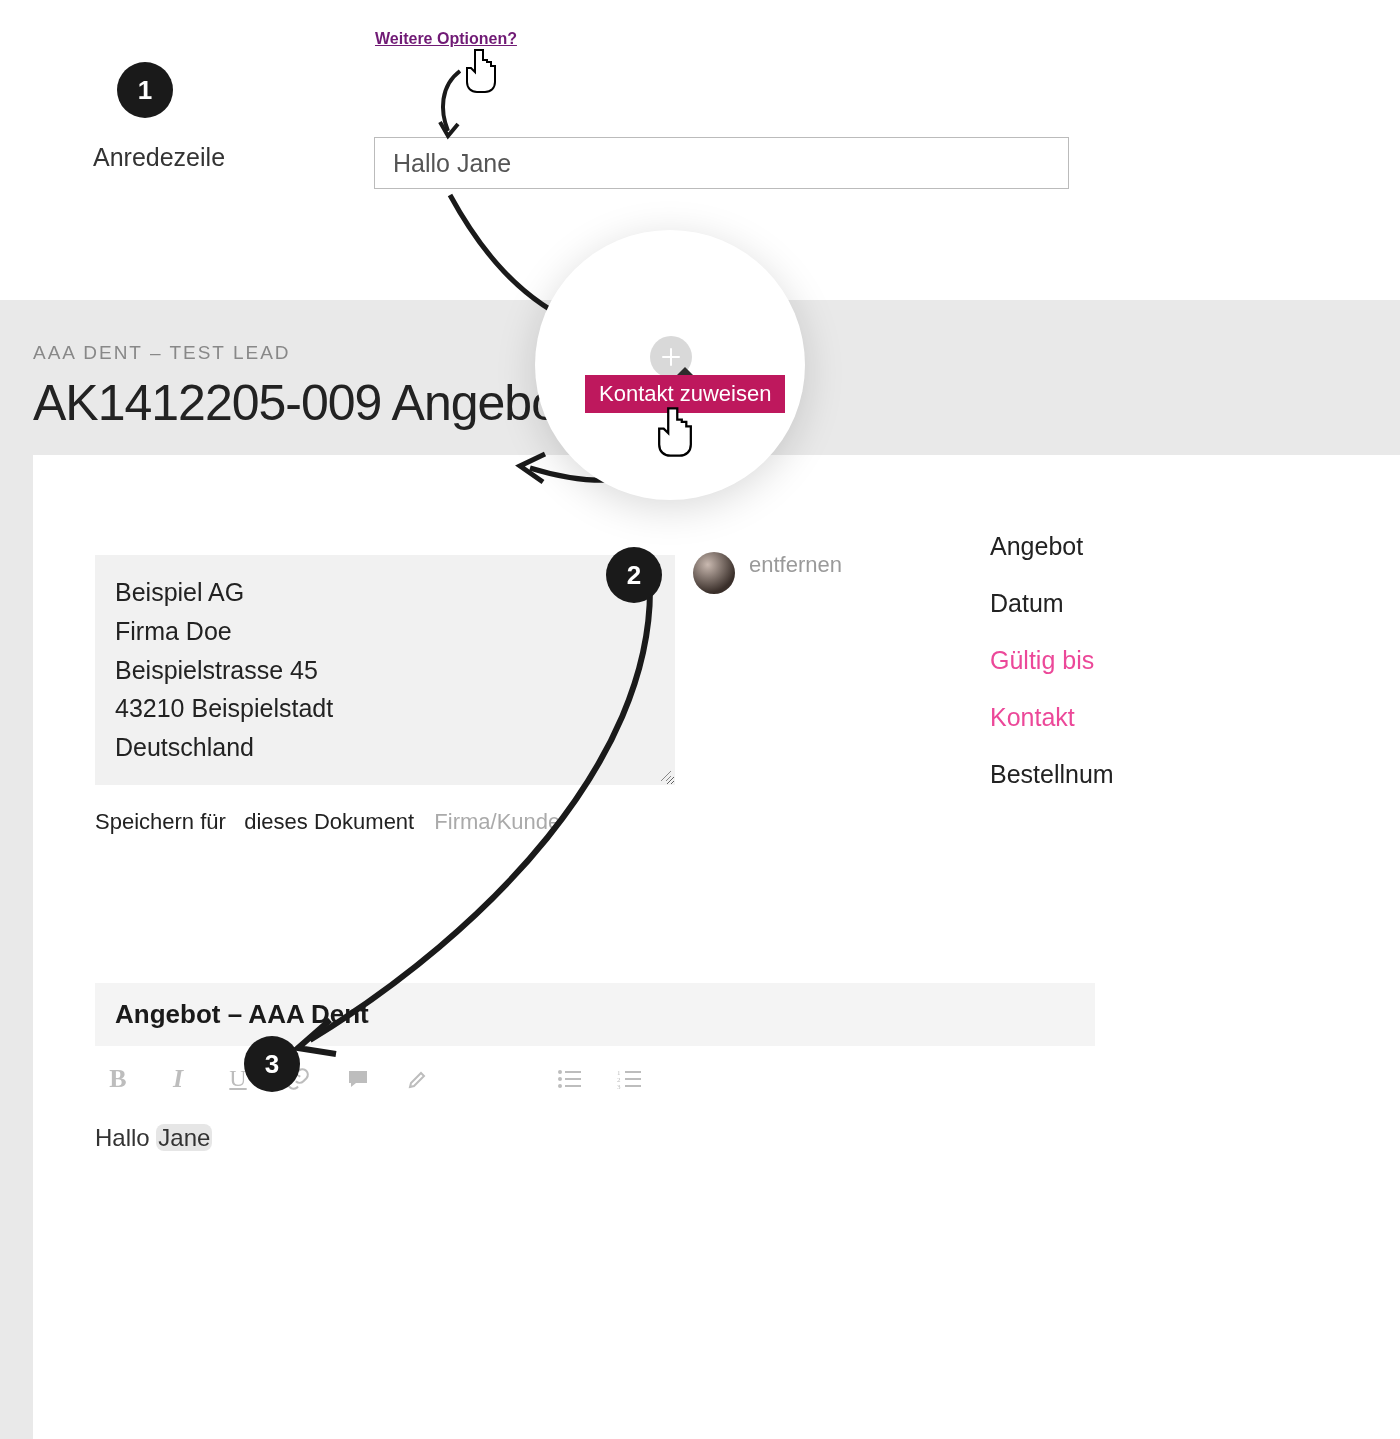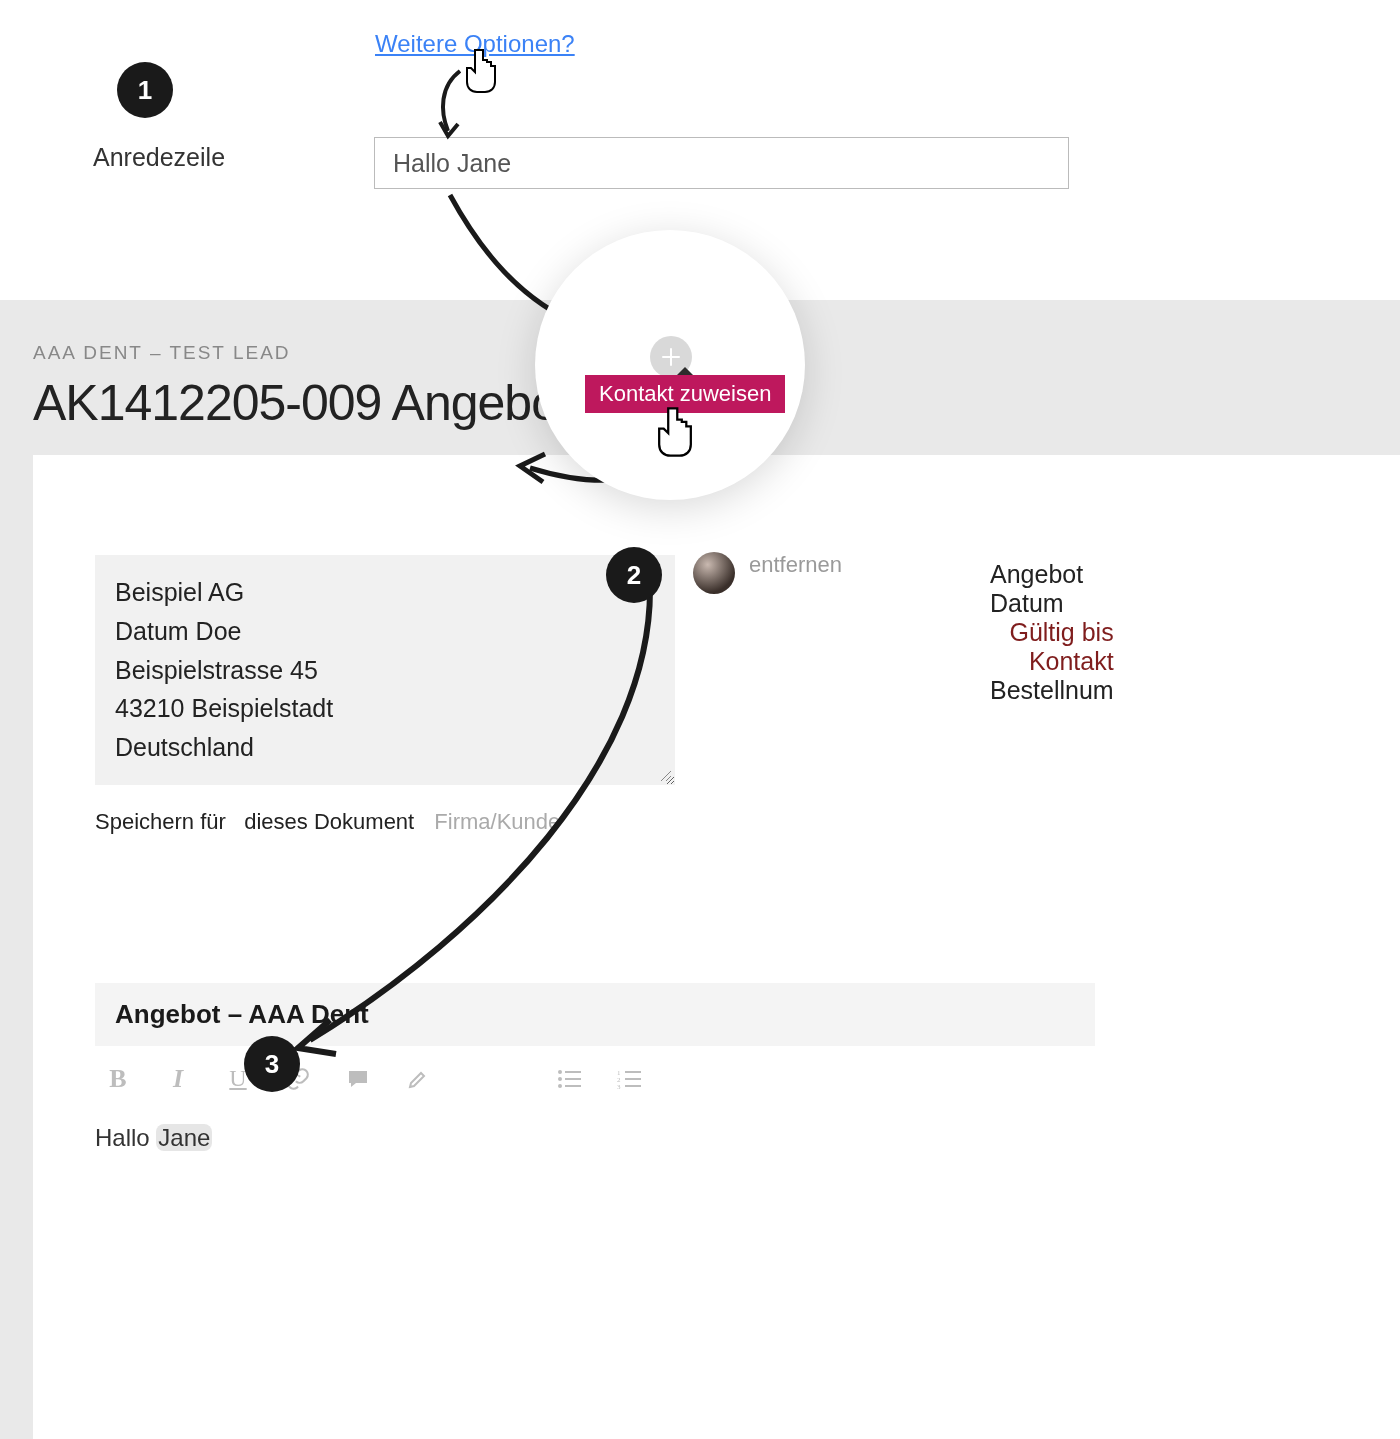--- a/index.html
+++ b/index.html
@@ -16,24 +16,25 @@
       position: relative;
       padding: 35px 50px 50px 50px;
       background: #fff;
       height: 300px;
     }
 
     .more-options-link {
       position: absolute;
       left: 375px;
       top: 30px;
-      color: #3b82f6;
+      color: #701a75;
       text-decoration: underline;
-      font-size: 24px;
+      font-size: 16px;
       cursor: pointer;
+      font-weight: bold;
     }
 
     .step-badge {
       width: 56px;
       height: 56px;
       border-radius: 50%;
       background: #1a1a1a;
       color: #fff;
       display: flex;
       align-items: center;
@@ -212,27 +213,28 @@
       margin-right: 14px;
     }
     .remove-link {
       color: #9a9a9a;
       font-size: 22px;
     }
 
     .side-meta {
       position: absolute;
       left: 990px;
-      top: 560px;
+      top: 532px;
       display: flex;
       flex-direction: column;
+      gap: 28px;
       font-size: 25px;
     }
     .side-meta .dark { color: #222; }
-    .side-meta .light { color: #7f1d1d; text-align: right; }
+    .side-meta .light { color: #ec4899; }
 
     .subject-row {
       margin-top: 148px;
       width: 1000px;
       background: #f4f4f4;
       padding: 16px 20px;
       font-size: 26px;
       font-weight: 700;
       color: #1a1a1a;
     }
@@ -321,21 +323,21 @@
 
 <svg class="arrow" style="left:505px; top:440px;" width="190" height="70">
   <path d="M175 5 C150 50 80 45 25 28" fill="none" stroke="#1a1a1a" stroke-width="5"></path>
   <path d="M40 14 L15 26 L38 42" fill="none" stroke="#1a1a1a" stroke-width="5"></path>
 </svg>
 
 <div class="doc-card">
 
   <div class="address-box">
     <div>Beispiel AG</div>
-    <div>Datum Doe</div>
+    <div>Firma Doe</div>
     <div>Beispielstrasse 45</div>
     <div>43210 Beispielstadt</div>
     <div>Deutschland</div>
     <svg class="resize-handle" width="12" height="12">
       <path d="M11 1 L1 11 M11 6 L6 11" stroke="#888" stroke-width="1"></path>
     </svg>
   </div>
 
   <div class="save-row">
     <span>Speichern für</span>

